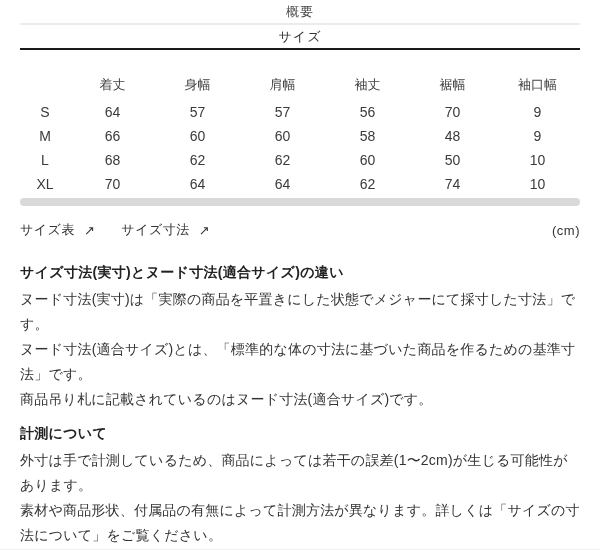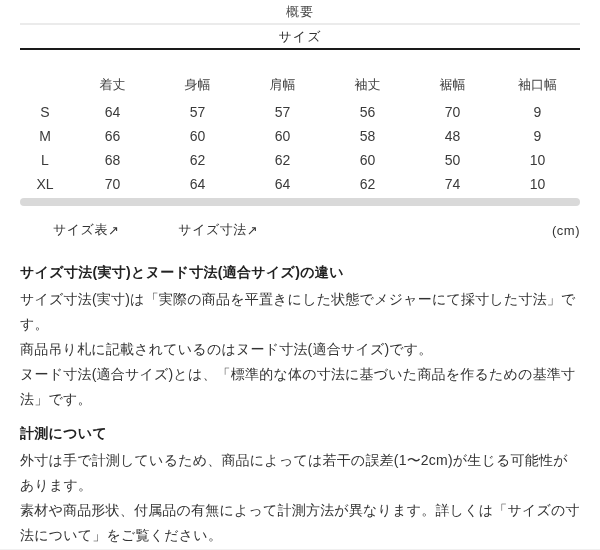--- a/index.html
+++ b/index.html
@@ -33,24 +33,23 @@
     font-size:14px; height:24px; vertical-align:middle;
   }
 
   
   .hscroll-track { margin-top:2px; height:8px; }
   .hscroll-thumb { width:100%; height:8px; background:#d9d9d9; border-radius:4px; cursor:grab; }
 
   
   .links-row { display:flex; align-items:center; margin-top:15px; height:18px; }
   .ext-link {
-    display:inline-flex; align-items:center; gap:0;
+    display:inline-flex; align-items:center; gap:9px;
     font-size:13px; color:#333; cursor:pointer; margin-right:26px;
     letter-spacing:0.5px;
-    margin-left:33px;
   }
   .ext-arrow { font-size:13px; line-height:1; color:#333; }
   .unit { margin-left:auto; font-size:13px; color:#333; letter-spacing:0.5px; }
 
   
   .section.first { margin-top:24px; }
   .section.second { margin-top:12px; }
   .section h3 { font-size:14px; font-weight:bold; color:#222; line-height:18px; margin-bottom:6px; letter-spacing:0.3px; }
   .section p { font-size:14px; line-height:25px; color:#333; letter-spacing:0.2px; }
 </style>
@@ -140,23 +139,23 @@
     </span>
     <span class="ext-link">
       <span>サイズ寸法</span>
       <span class="ext-arrow">↗</span>
     </span>
     <span class="unit">(cm)</span>
   </div>
 
   <div class="section first">
     <h3>サイズ寸法(実寸)とヌード寸法(適合サイズ)の違い</h3>
-    <p>サイズ寸法(実寸)は「実際の商品を平置きにした状態でメジャーにて採寸した寸法」です。</p>
+    <p>ヌード寸法(実寸)は「実際の商品を平置きにした状態でメジャーにて採寸した寸法」です。</p>
+    <p>ヌード寸法(適合サイズ)とは、「標準的な体の寸法に基づいた商品を作るための基準寸法」です。</p>
     <p>商品吊り札に記載されているのはヌード寸法(適合サイズ)です。</p>
-    <p>ヌード寸法(適合サイズ)とは、「標準的な体の寸法に基づいた商品を作るための基準寸法」です。</p>
   </div>
 
   <div class="section second">
     <h3>計測について</h3>
     <p>外寸は手で計測しているため、商品によっては若干の誤差(1〜2cm)が生じる可能性があります。</p>
     <p>素材や商品形状、付属品の有無によって計測方法が異なります。詳しくは「サイズの寸法について」をご覧ください。</p>
 
   </div>
 
 </div>

